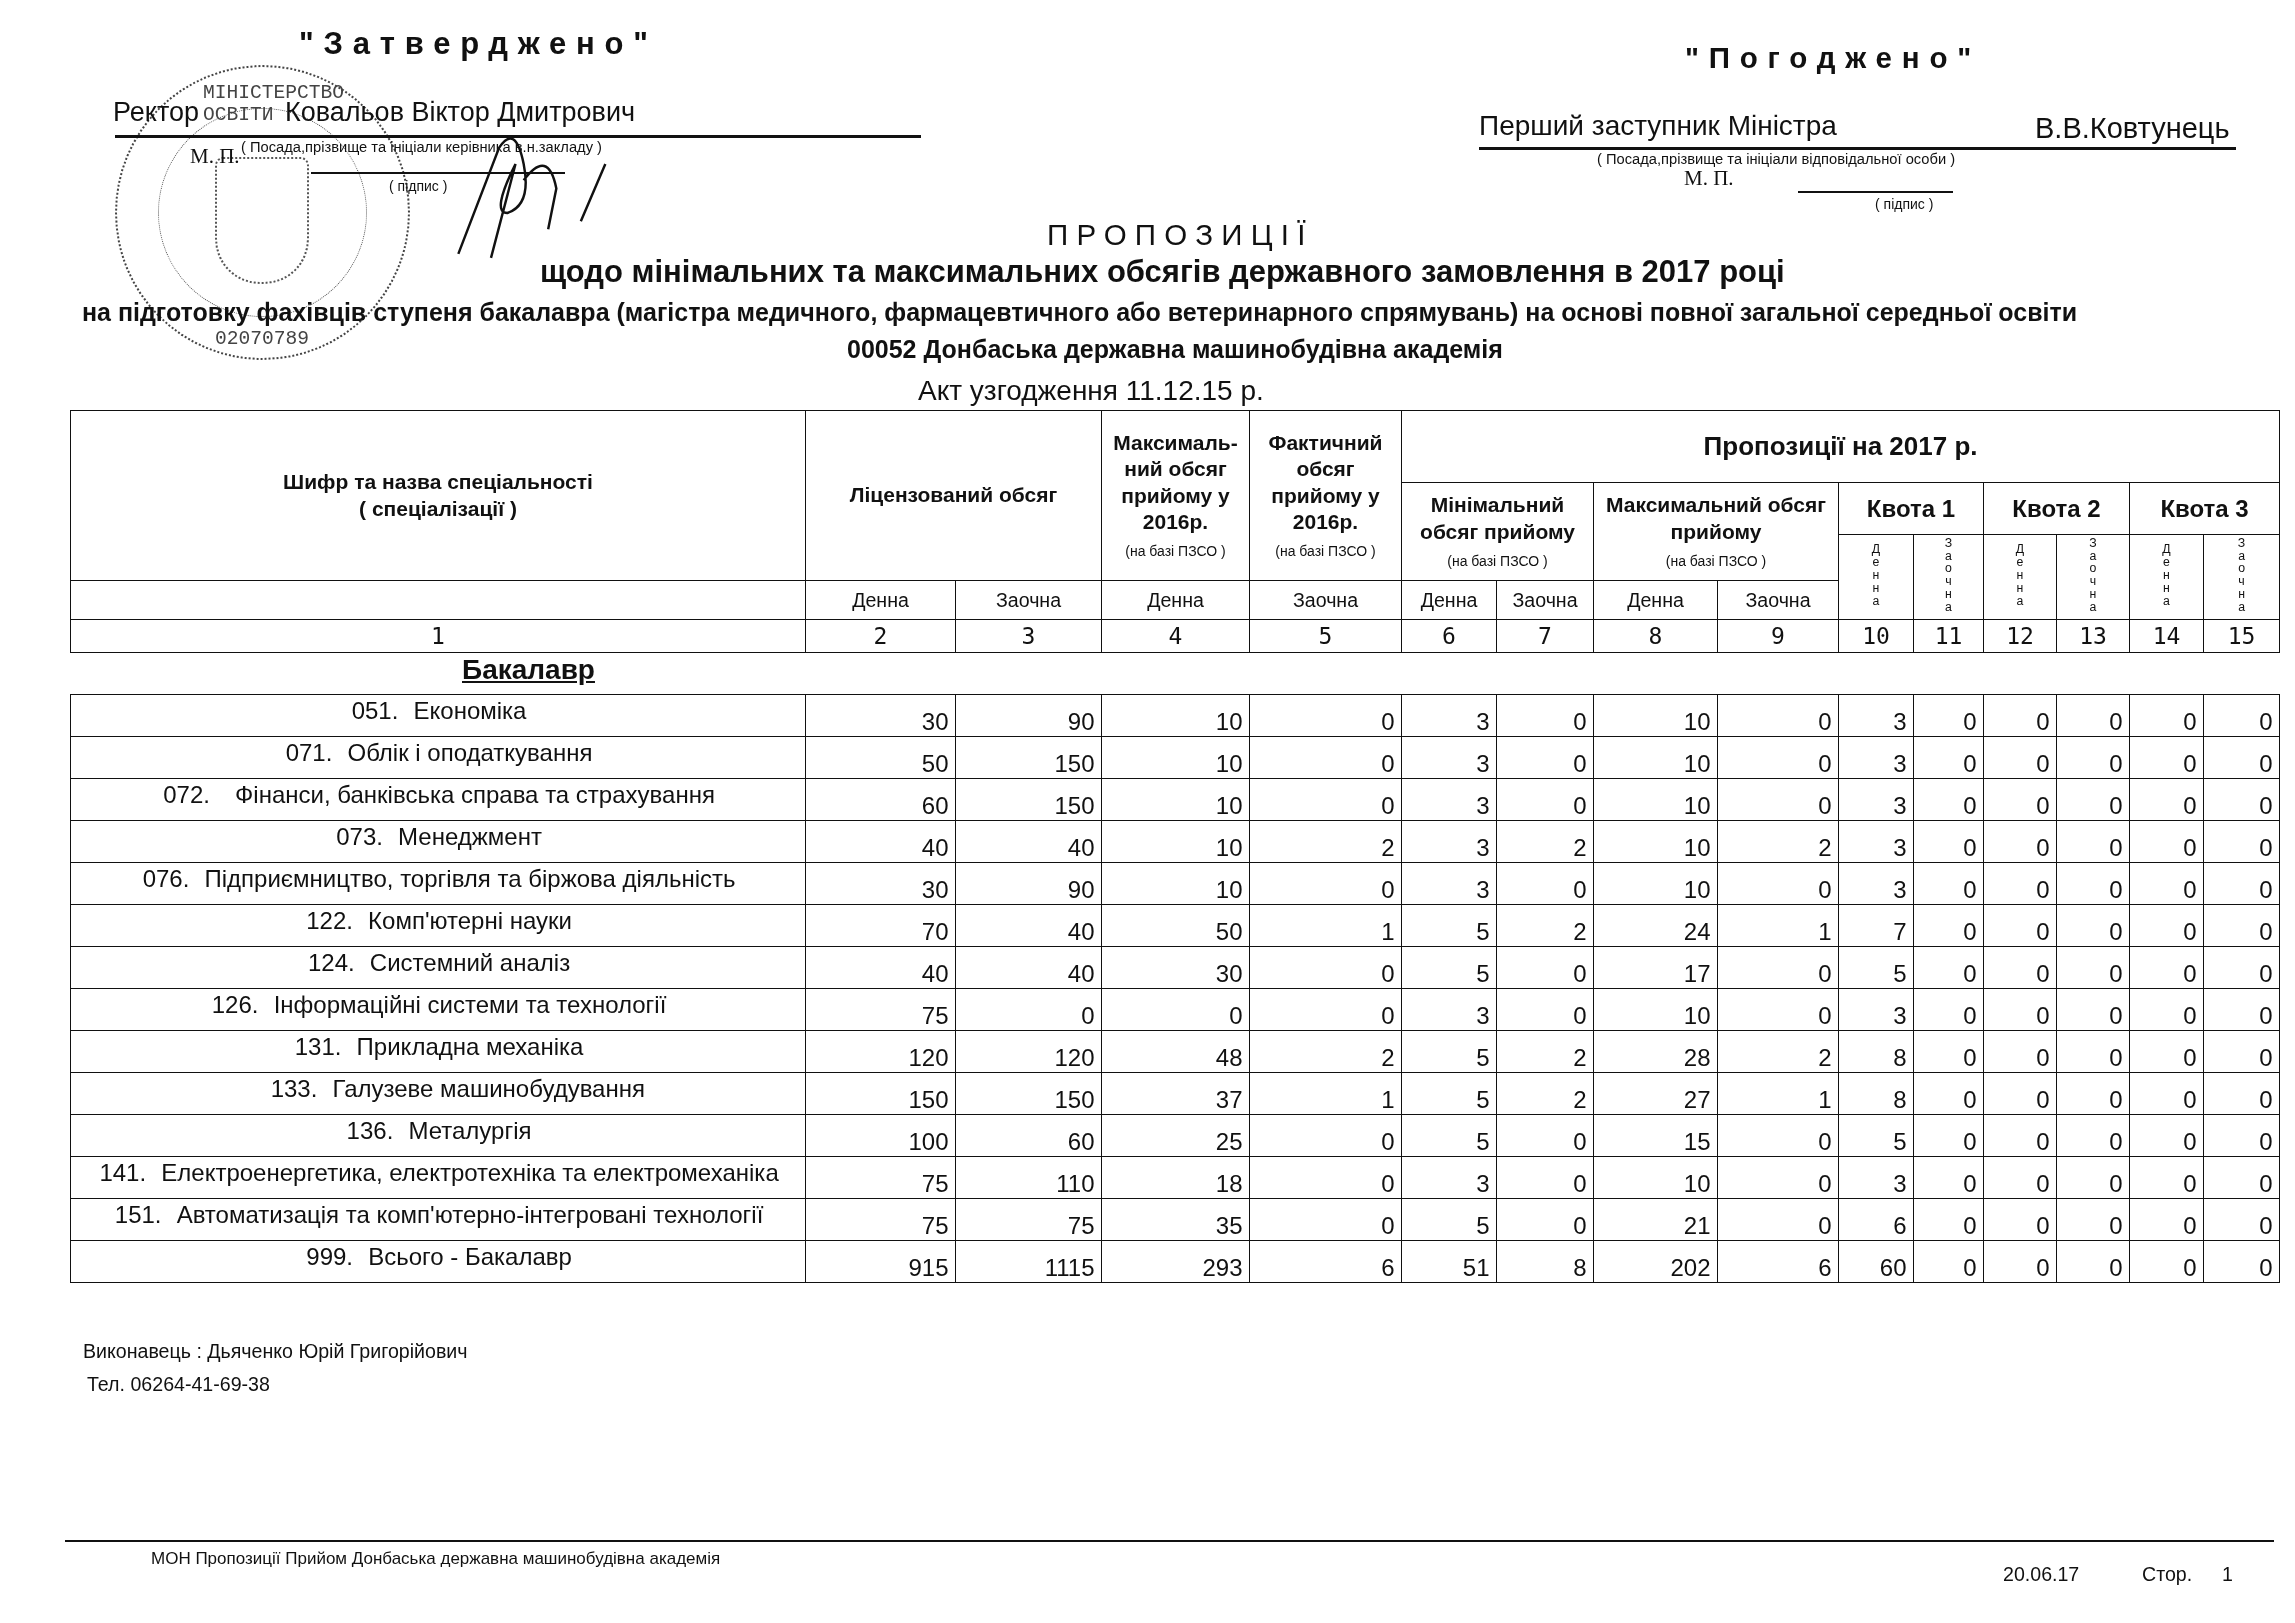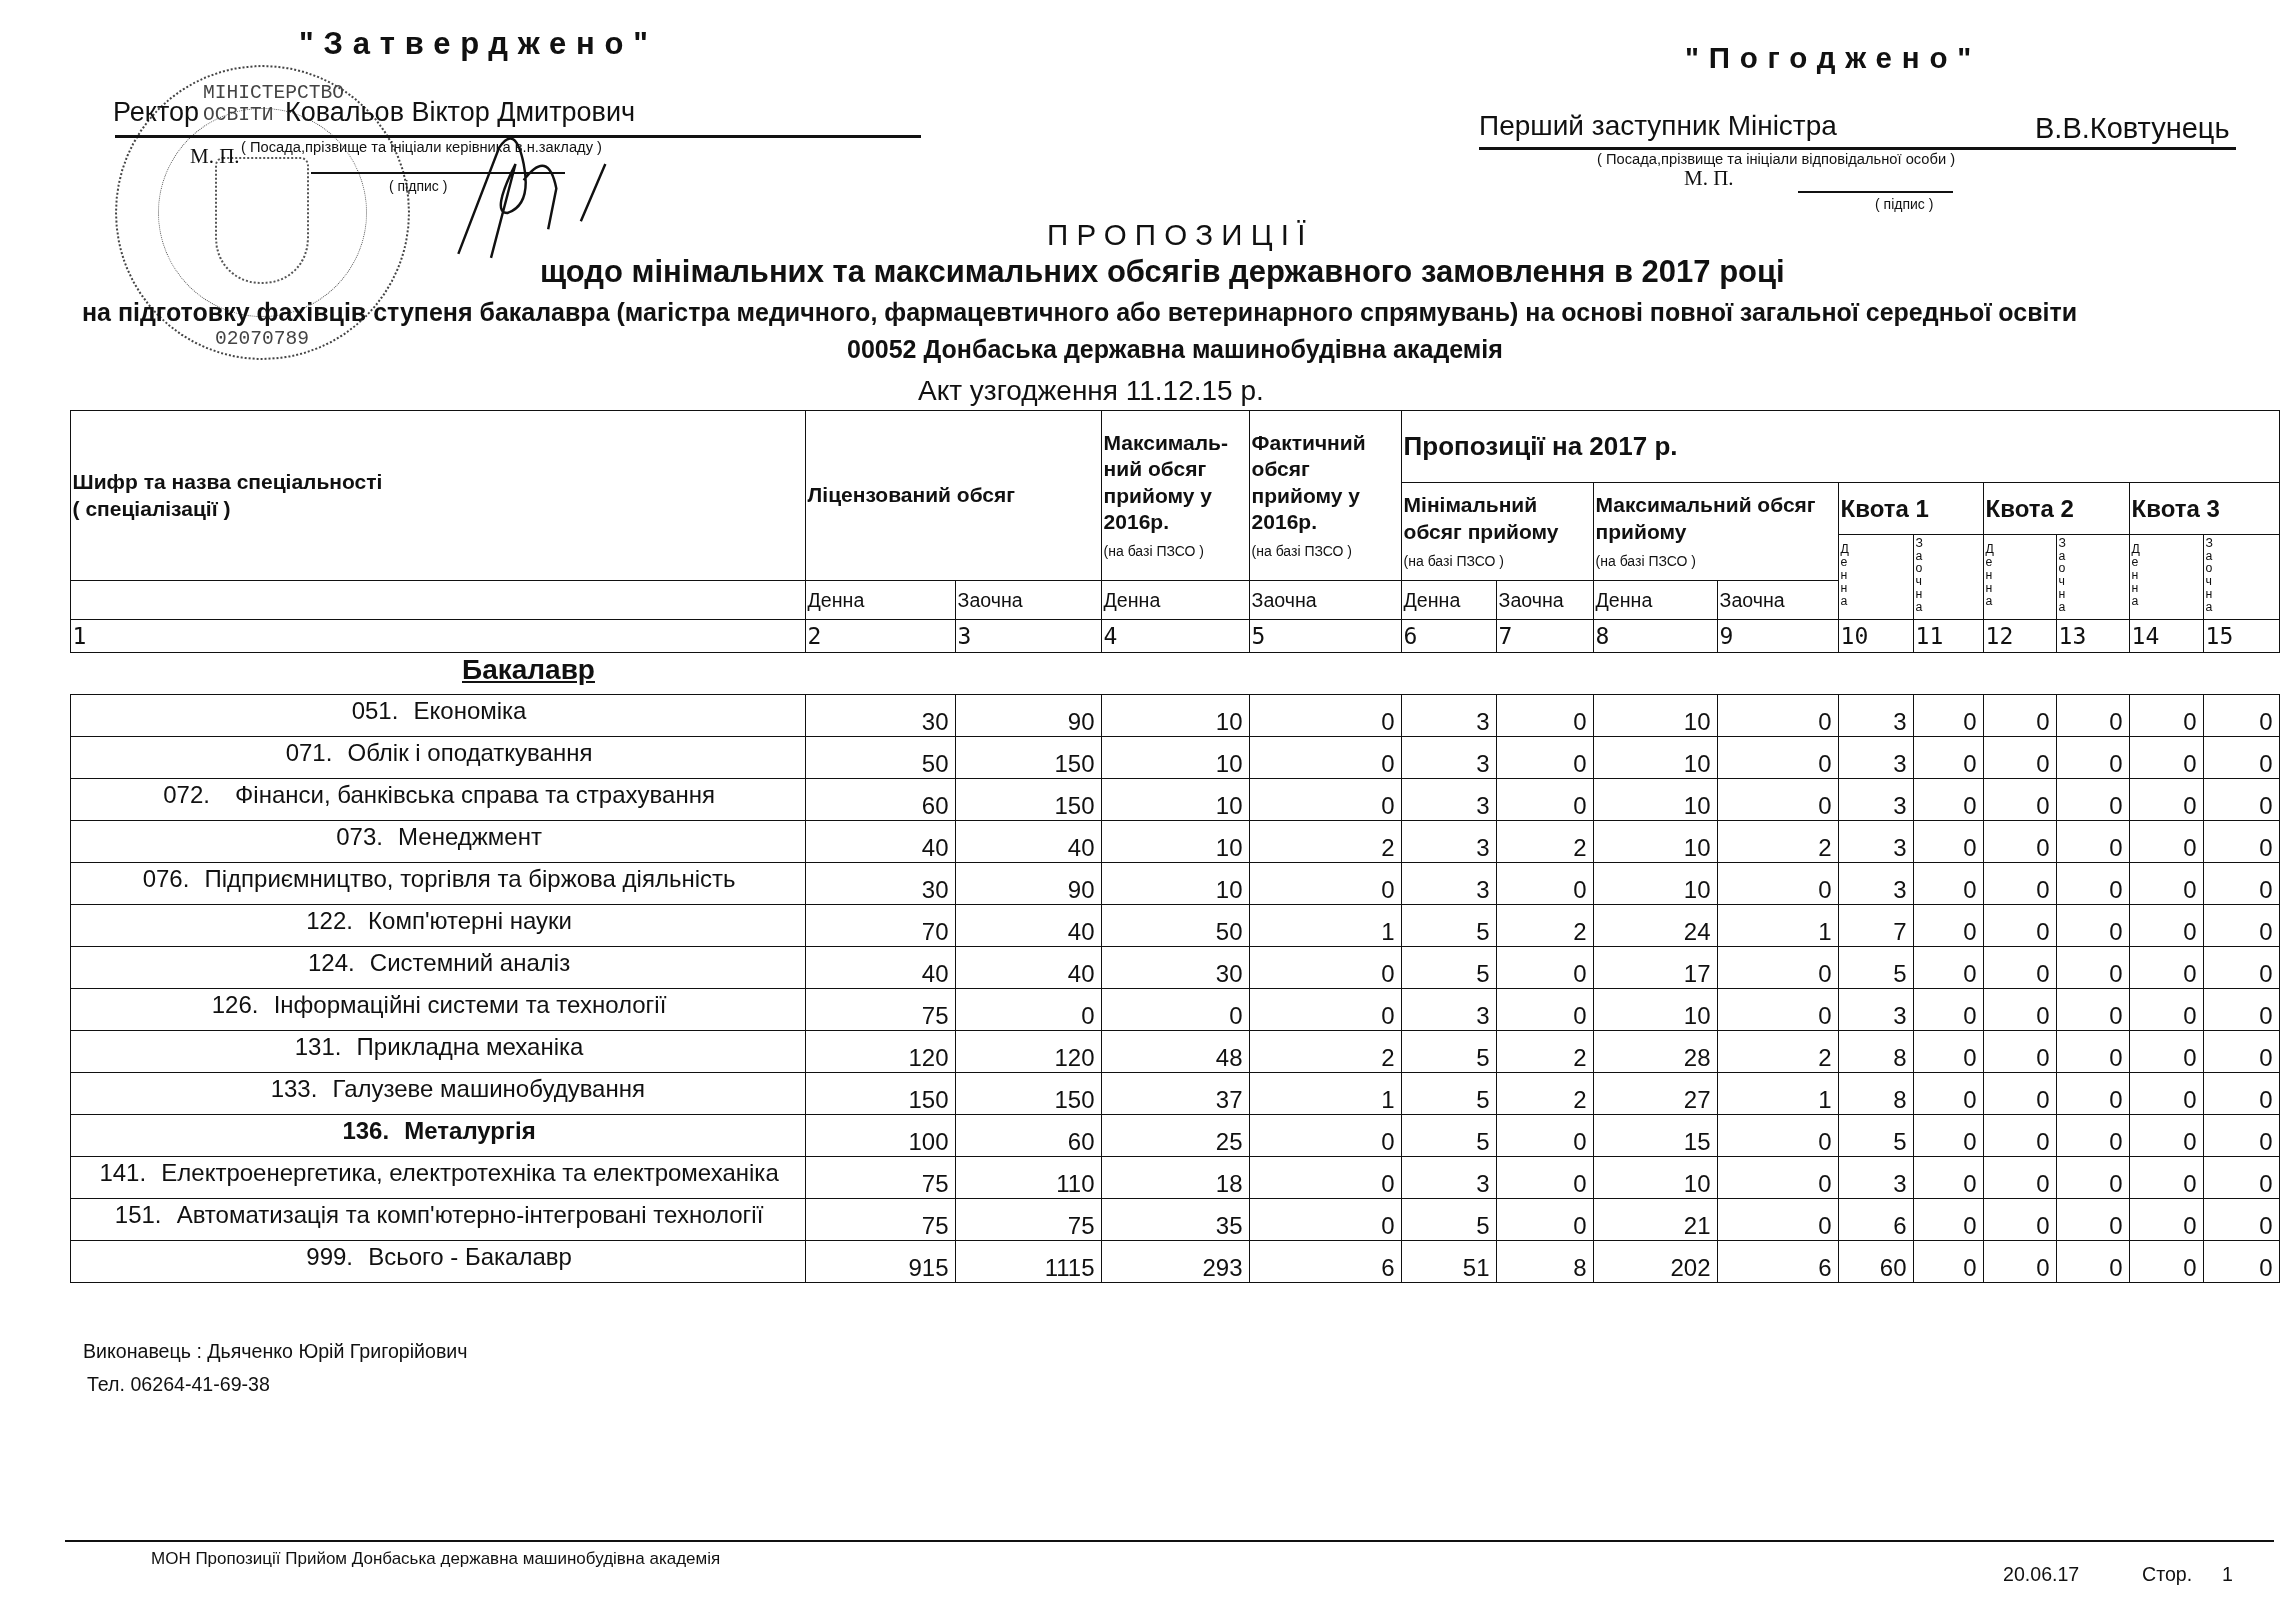--- a/index.html
+++ b/index.html
@@ -9,21 +9,21 @@
   .small { font-size:14px; }
   .line { position:absolute; background:#111; height:2.5px; }
   
   .stamp { position:absolute; left:115px; top:65px; width:295px; height:295px; border-radius:50%; border:2.5px dotted #444; box-sizing:border-box; }
   .stamp .inner { position:absolute; left:41px; top:41px; right:41px; bottom:41px; border-radius:50%; border:1.6px dotted #555; }
   .stamp .crest { position:absolute; left:98px; top:90px; width:90px; height:123px; border:2.5px dotted #555; border-radius:8.2px 8.2px 45px 45px; }
   .stamp-text { position:absolute; font-size:19.6px; color:#444; font-family:"Liberation Mono", monospace; }
   
   table.grid { position:absolute; border-collapse:collapse; table-layout:fixed; }
   table.grid td { border:1.6px solid #111; padding:0 6.5px; font-size:24px; vertical-align:top; }
-  table.hdr td { text-align:left; vertical-align:middle; font-weight:bold; font-size:21px; line-height:1.25; padding:1.6px 1.6px; }
+  table.hdr td { text-align:center; vertical-align:middle; font-weight:bold; font-size:21px; line-height:1.25; padding:1.6px 1.6px; }
   table.hdr td.nb { font-weight:normal; font-size:19.6px; }
   table.hdr td.num { font-weight:normal; font-size:23px; font-family:"DejaVu Sans Mono", monospace; }
   .sub { display:block; font-weight:normal; font-size:14px; margin-top:8.2px; }
   .vert { display:inline-block; font-weight:normal; font-size:12.3px; line-height:1.05; width:9.8px; word-break:break-all; white-space:normal; }
   table.body td.name { text-align:center; }
   table.body td.v { text-align:right; padding-top:13px; }
   table.body td.name { padding-top:1.6px; }
   .code { display:inline-block; width:51px; }
   .section { font-weight:bold; font-size:28px; text-decoration:underline; }
 </style>
@@ -336,21 +336,21 @@
         <td class="v">27</td>
         <td class="v">1</td>
         <td class="v">8</td>
         <td class="v">0</td>
         <td class="v">0</td>
         <td class="v">0</td>
         <td class="v">0</td>
         <td class="v">0</td>
       </tr>
       <tr style="height: 40px;">
-        <td class="name" style="white-space: nowrap; font-weight: bold;"><span class="code">136.</span><span style="margin-left: 13px;">Металургія</span></td>
+        <td class="name" style="white-space: nowrap;"><span class="code">136.</span><span style="margin-left: 13px;">Металургія</span></td>
         <td class="v">100</td>
         <td class="v">60</td>
         <td class="v">25</td>
         <td class="v">0</td>
         <td class="v">5</td>
         <td class="v">0</td>
         <td class="v">15</td>
         <td class="v">0</td>
         <td class="v">5</td>
         <td class="v">0</td>

